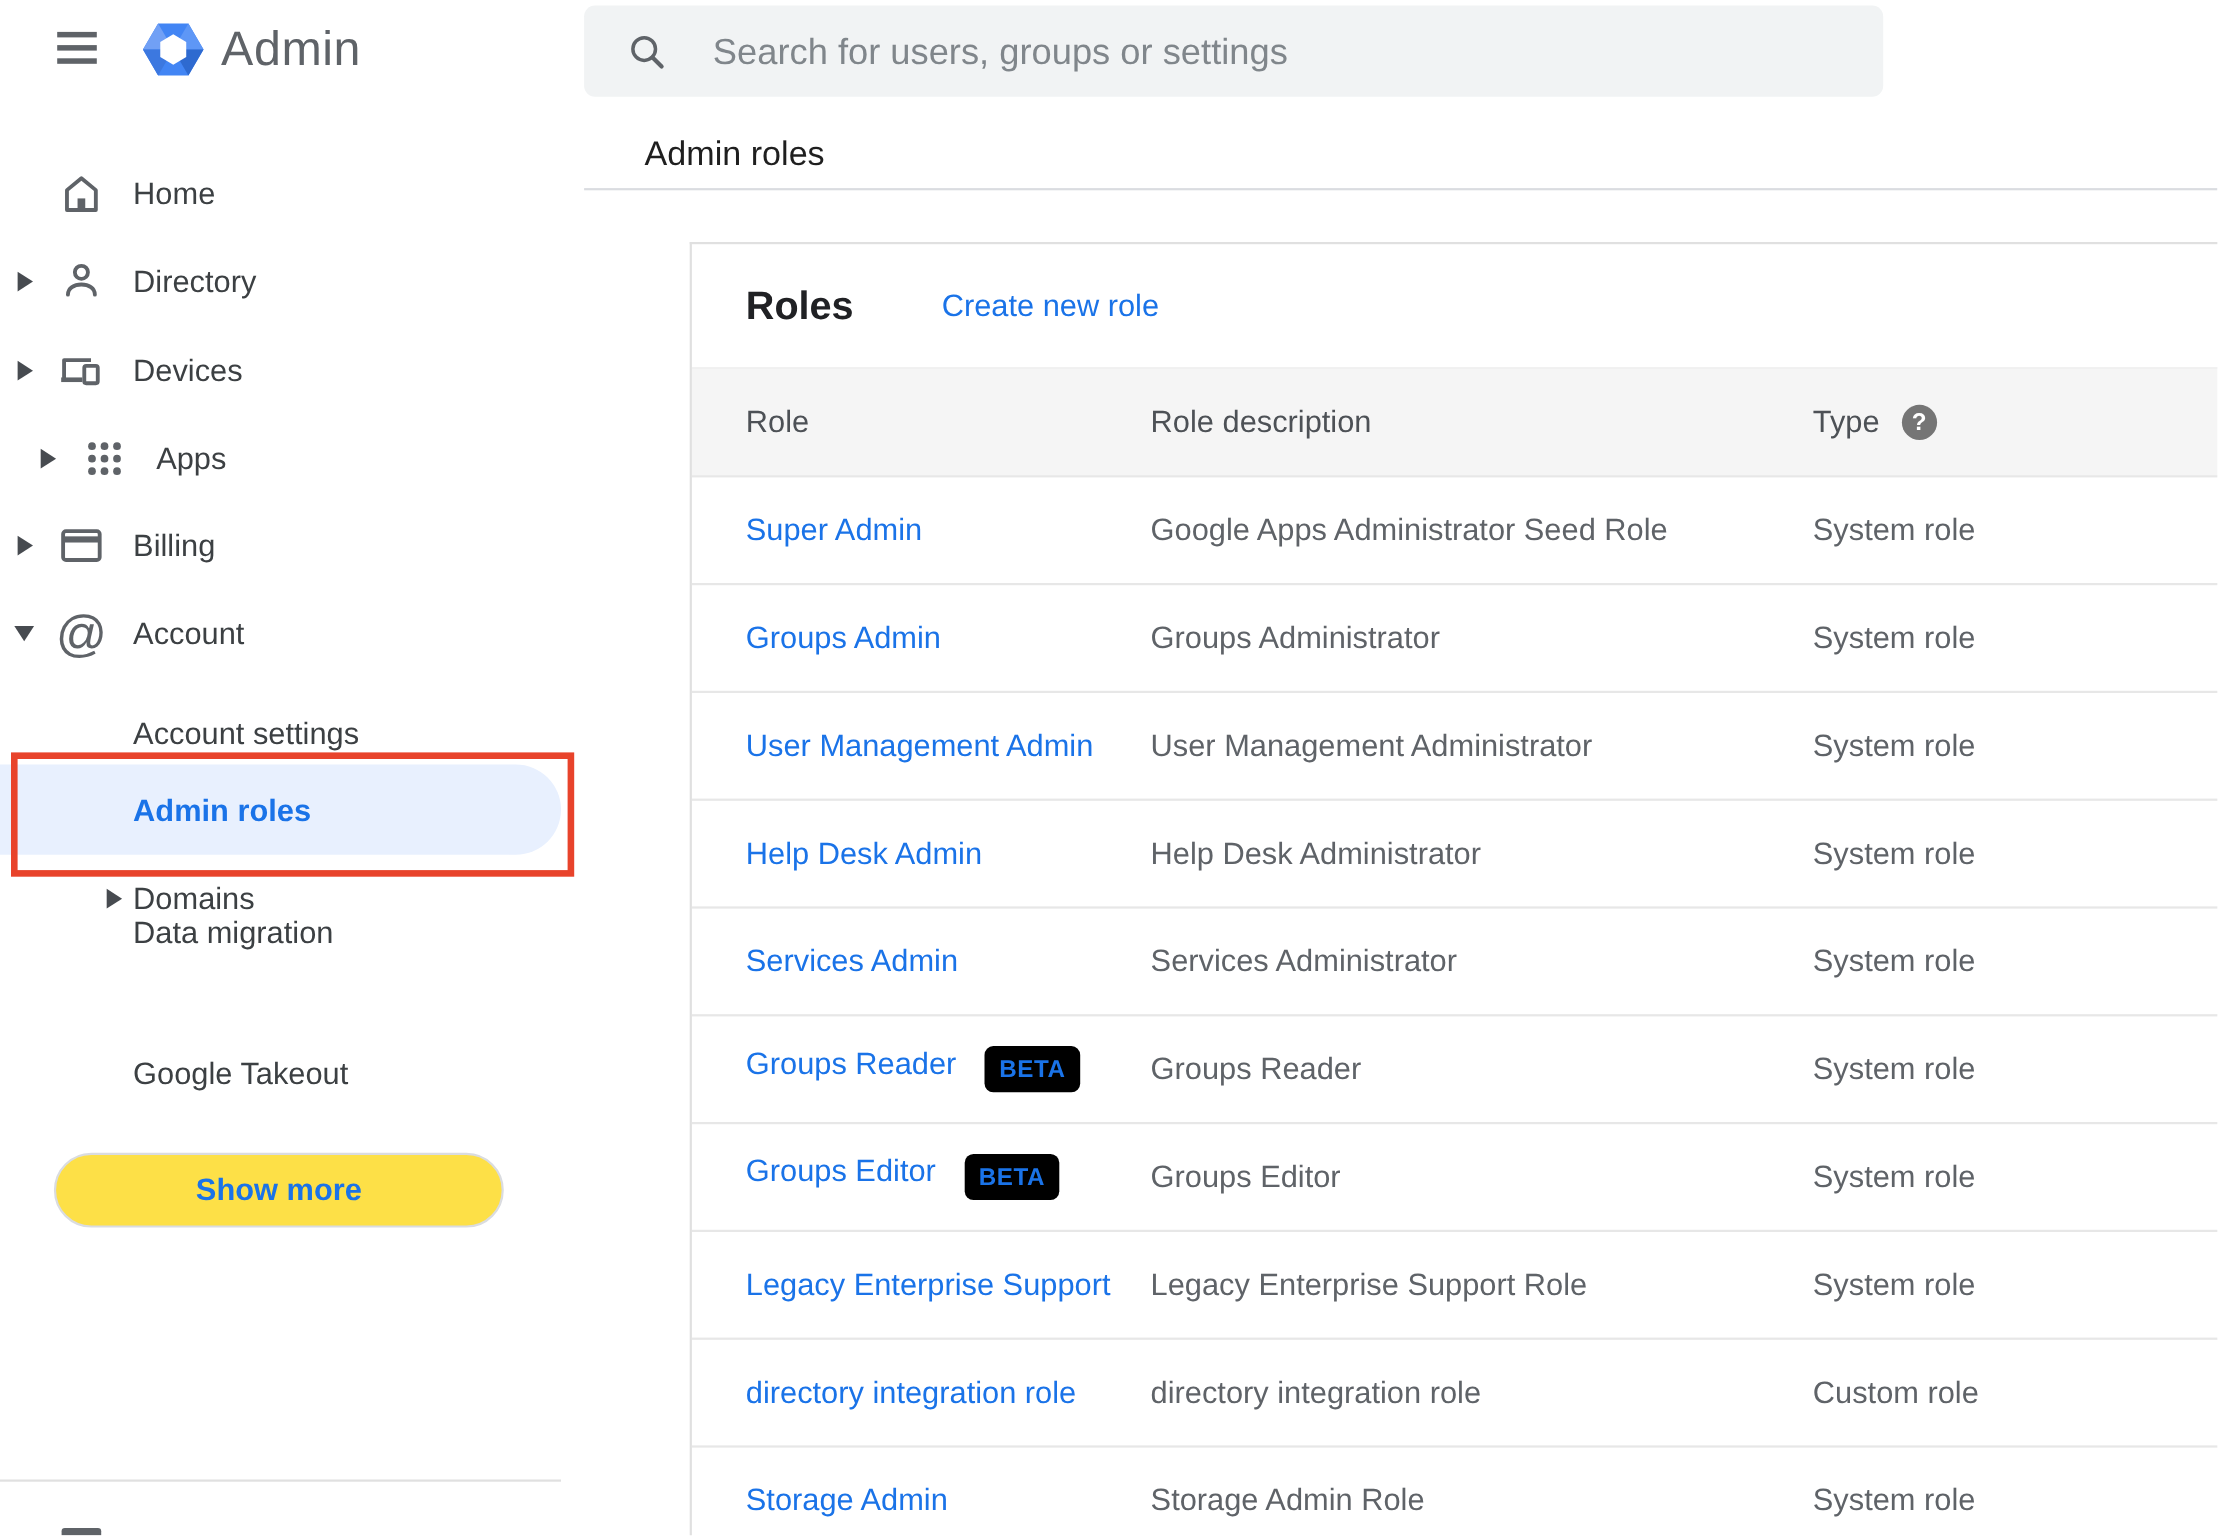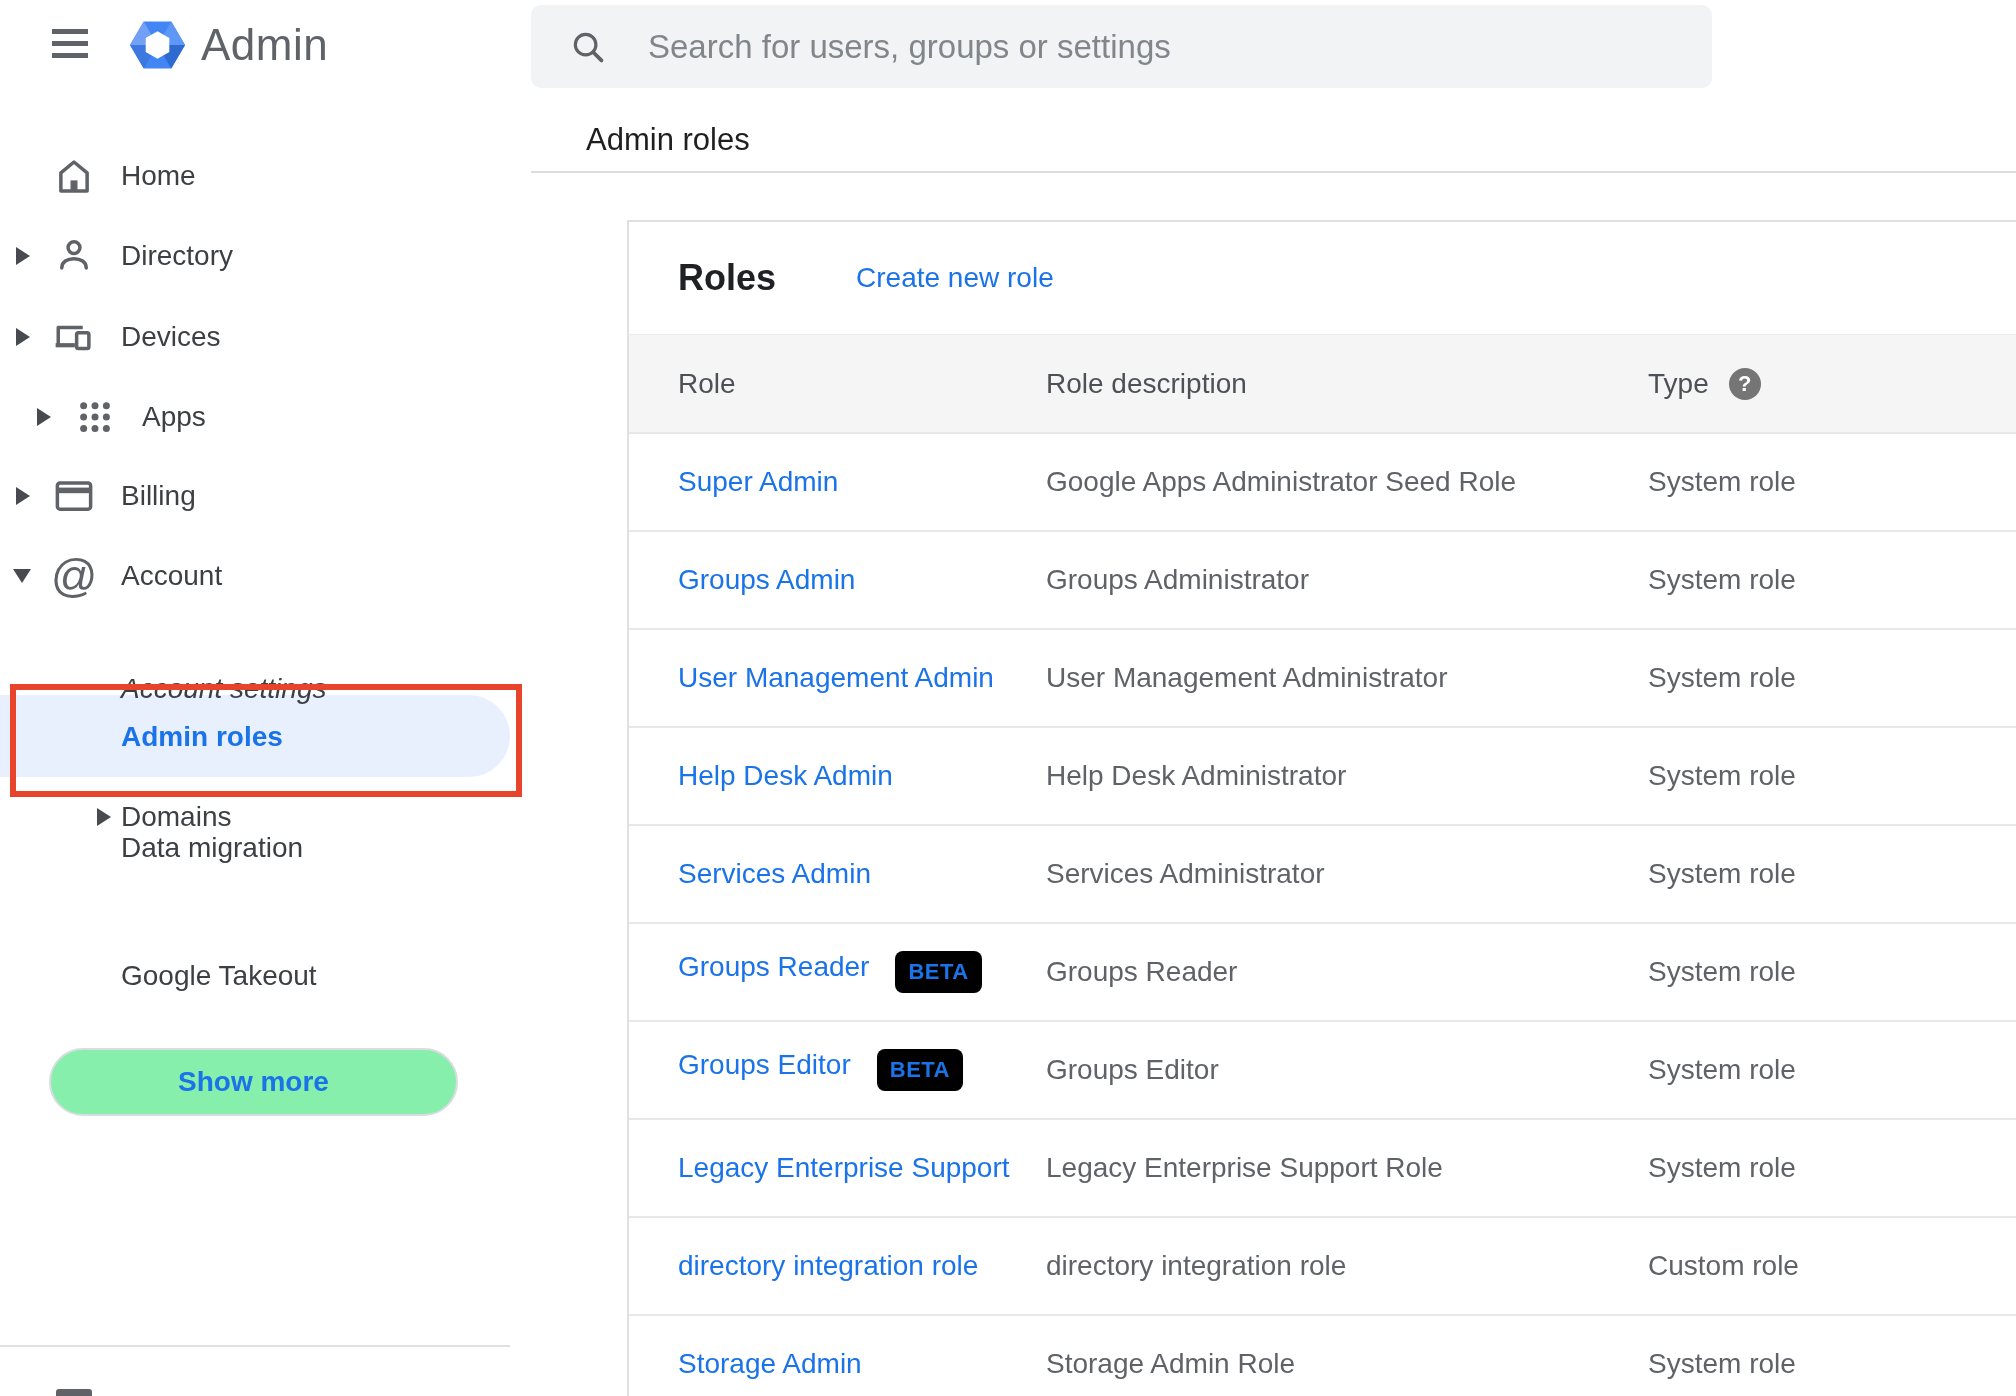--- a/index.html
+++ b/index.html
@@ -26,21 +26,21 @@
   .nav-item .nicon { position:absolute; left:52px; width:44px; height:44px; display:flex; align-items:center; justify-content:center; }
   .nav-item .nicon svg { width:42px; height:42px; }
   .nav-item .nicon .at { font-size:46px; color:#5f6368; line-height:1; }
   .nav-item .nlabel { position:absolute; left:121px; font-size:28px; color:#3c4043; white-space:nowrap; z-index:1; }
   .nav-item.active::before { content:''; position:absolute; left:0; top:-2px; width:510px; height:82px;
     background:#e8f0fe; border-radius:0 41px 41px 0; z-index:0; }
   .nav-item.active .nlabel { color:#1a73e8; font-weight:bold; }
   .red-box { position:absolute; left:10px; top:684px; width:512px; height:113px;
     border:6px solid #e8432b; z-index:2; pointer-events:none; }
   .show-more { position:absolute; left:49px; top:1048px; width:409px; height:68px;
-    background:#86efac; border:2px solid #dadce0; border-radius:34px;
+    background:#fde047; border:2px solid #dadce0; border-radius:34px;
     font-family:"Liberation Sans", sans-serif; font-size:28px; font-weight:bold; color:#1a73e8; cursor:pointer; }
   .side-divider { position:absolute; left:0; top:1345px; width:510px; height:2px; background:#e0e0e0; }
   .feedback-sliver { position:absolute; left:56px; top:1389px; width:36px; height:7px;
     background:#5f6368; border-radius:3px 3px 0 0; }
   
   .searchbar { position:absolute; left:531px; top:5px; width:1181px; height:83px;
     background:#f1f3f4; border-radius:10px; display:flex; align-items:center; }
   .searchbar svg { margin-left:38px; width:38px; height:38px; flex:none; }
   .searchbar input { margin-left:41px; width:1200px; background:transparent; border:none; outline:none;
     font-family:"Liberation Sans", sans-serif; font-size:33px; color:#3c4043; }
@@ -145,21 +145,21 @@
           </span>
           <span class="nlabel">Billing</span>
         </div>
         <div class="nav-item" style="top: 536px;">
           <span class="arrow-down"></span>
           <span class="nicon">
             <span class="at">@</span>
           </span>
           <span class="nlabel">Account</span>
         </div>
-        <div class="nav-item sub" style="top: 649px; font-style: italic;">
+        <div class="nav-item sub" style="top: 627px;">
           <span class="nlabel">Account settings</span>
         </div>
         <div class="nav-item sub active" style="top: 697px;">
           <span class="nlabel">Admin roles</span>
         </div>
         <div class="nav-item sub" style="top: 777px;">
           <span class="arrow-right"></span>
           <span class="nlabel">Domains</span>
         </div>
         <div class="nav-item sub" style="top: 808px;">

